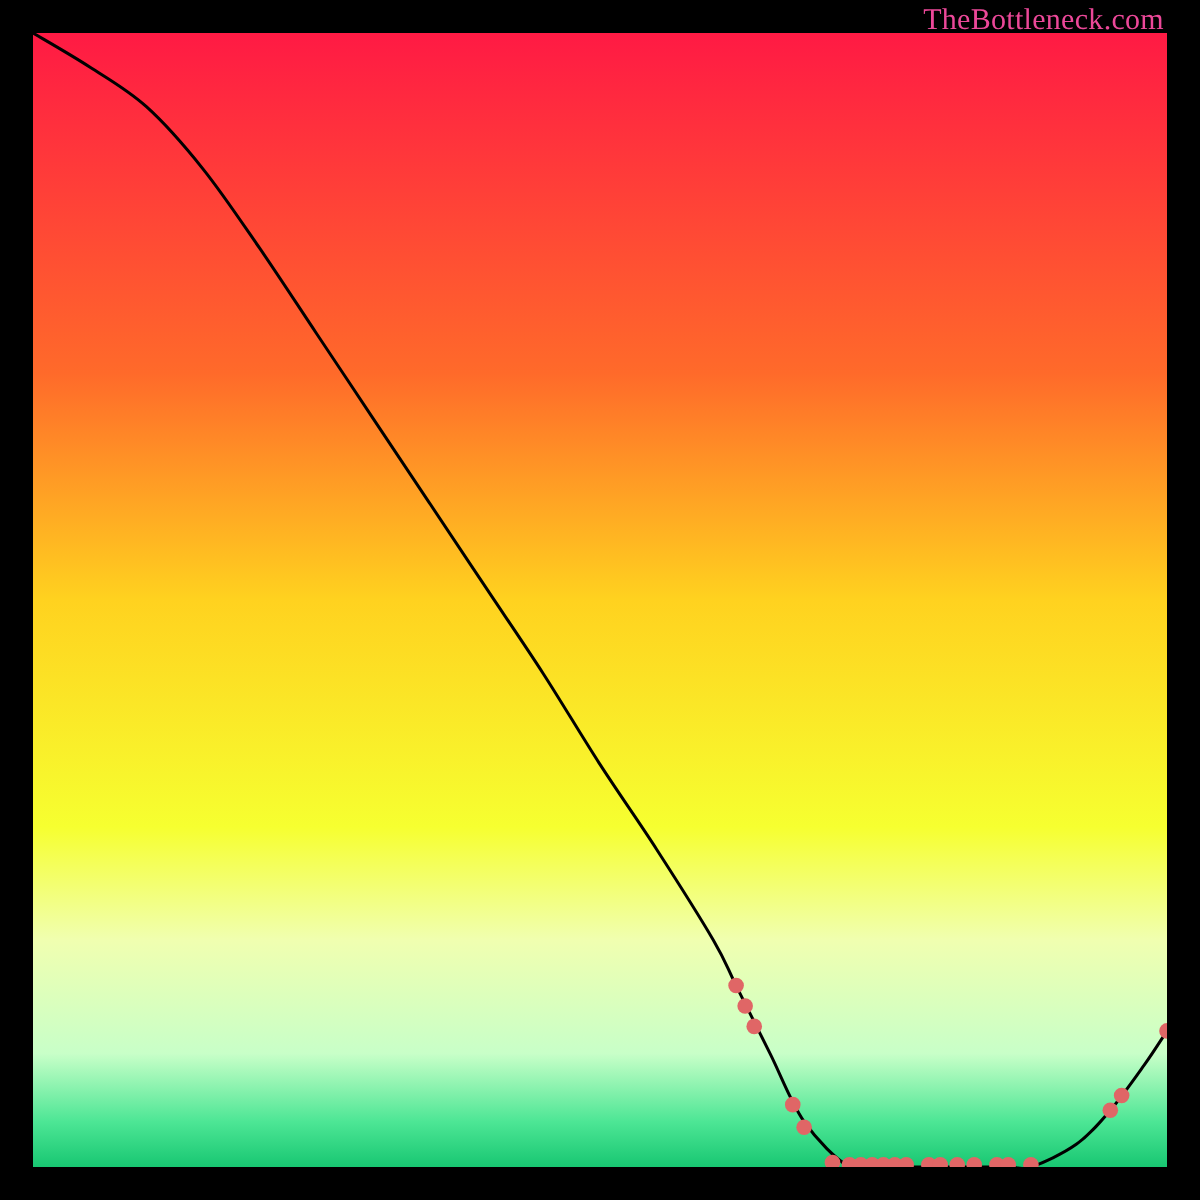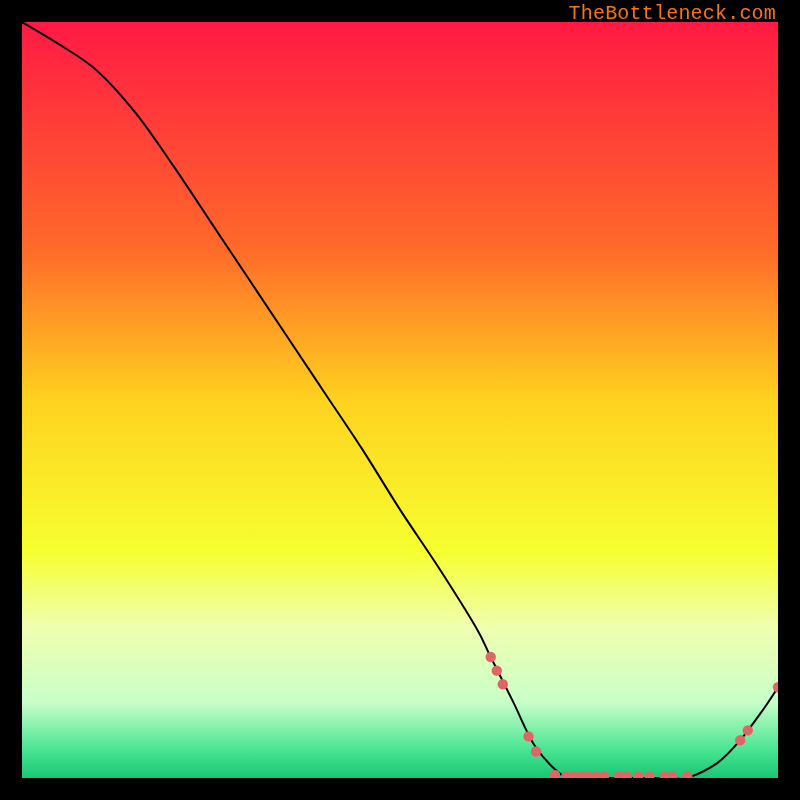--- a/index.html
+++ b/index.html
@@ -22,23 +22,23 @@
     position: absolute;
     left: 0;
     top: 0;
     width: 756px;
     height: 756px;
   }
   .attribution {
     position: absolute;
     top: 2px;
     right: 24px;
-    font-family: Liberation Mono, monospace;
+    font-family: Liberation Serif, serif;
     font-size: 20px;
-    color: #f97316;
+    color: #ec4899;
     letter-spacing: 0.2px;
   }
   svg { display: block; }
 </style>
 </head>
 <body>
 
 <div class="attribution">TheBottleneck.com</div>
 
 <div class="frame">

